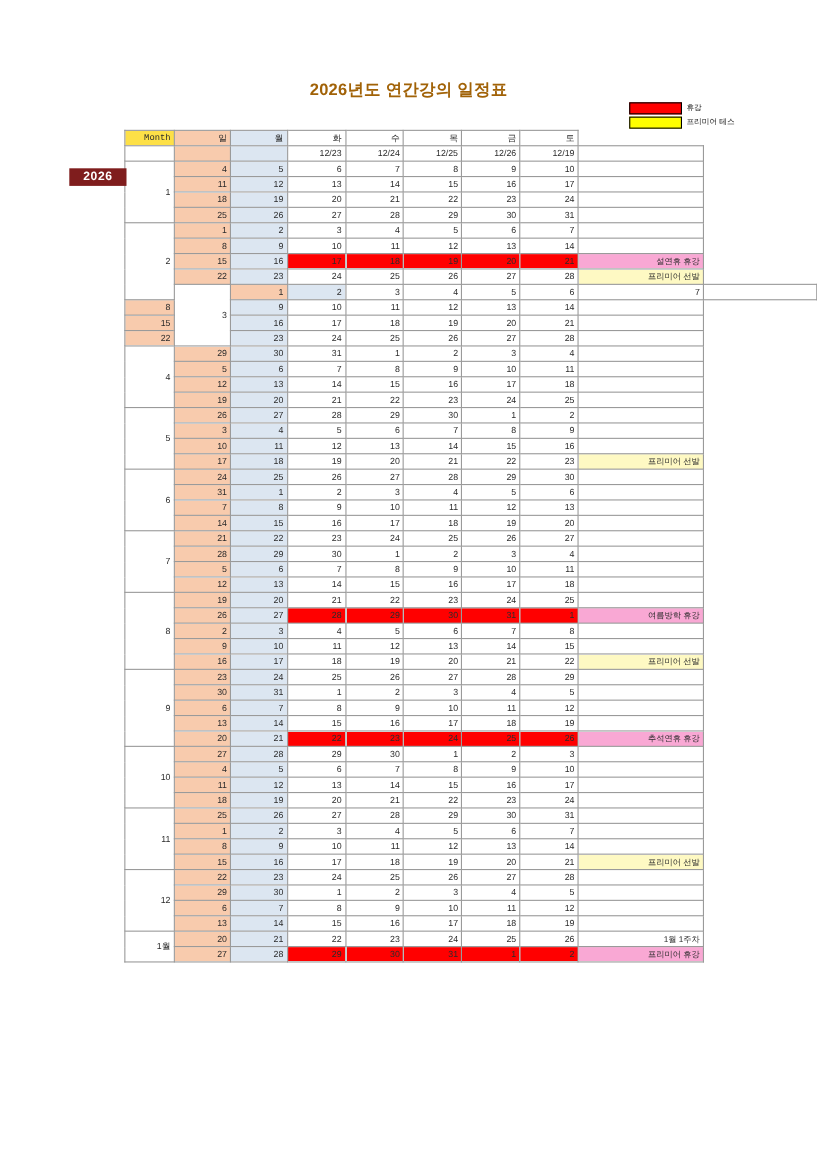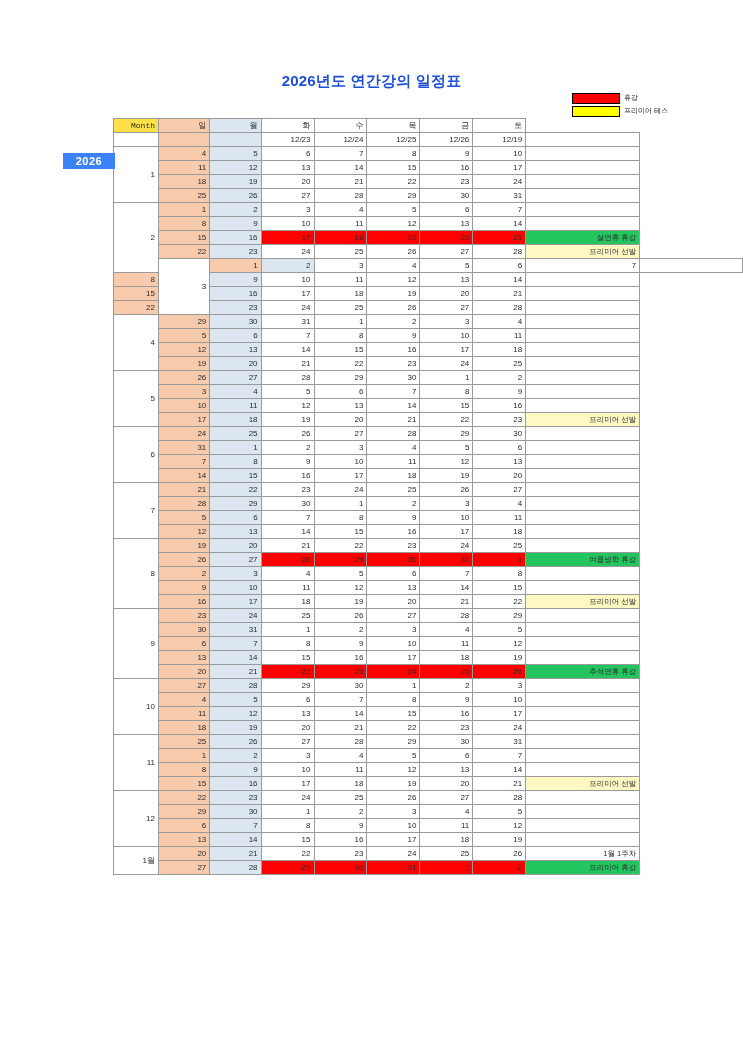--- a/index.html
+++ b/index.html
@@ -19,21 +19,21 @@
   
   #title {
     position: absolute;
     top: 72px;
     left: 0;
     width: 743px;
     text-align: center;
     font-size: 15px;
     font-weight: bold;
     letter-spacing: 0.2px;
-    color: #1d4ed8;
+    color: #a16207;
   }
 
   
   #legend {
     position: absolute;
     top: 92px;
     left: 572px;
     width: 165px;
   }
   .legend-row {
@@ -56,21 +56,21 @@
     color: #111;
   }
 
   
   #year-tab {
     position: absolute;
     left: 63px;
     top: 153px;
     width: 52px;
     height: 16px;
-    background: #3b82f6;
+    background: #7f1d1d;
     color: #ffffff;
     font-size: 11px;
     font-weight: bold;
     display: flex;
     align-items: center;
     justify-content: center;
     letter-spacing: 0.5px;
     z-index: 5;
   }
 
@@ -144,21 +144,21 @@
   
   td.note {
     border: none;
     text-align: left;
     padding-left: 5px;
     font-size: 7.5px;
     font-weight: bold;
     width: 120px;
     color: #111;
   }
-  td.note.red  { background: #22c55e; color: #b30000; }
+  td.note.red  { background: #f9a8d4; color: #b30000; }
   td.note.yell { background: #fef9c3; color: #111; }
   td.note.plain{ background: transparent; }
 </style>
 </head>
 <body>
 
 <div id="title">2026년도 연간강의 일정표</div>
 
 <div id="legend">
   <div class="legend-row">

